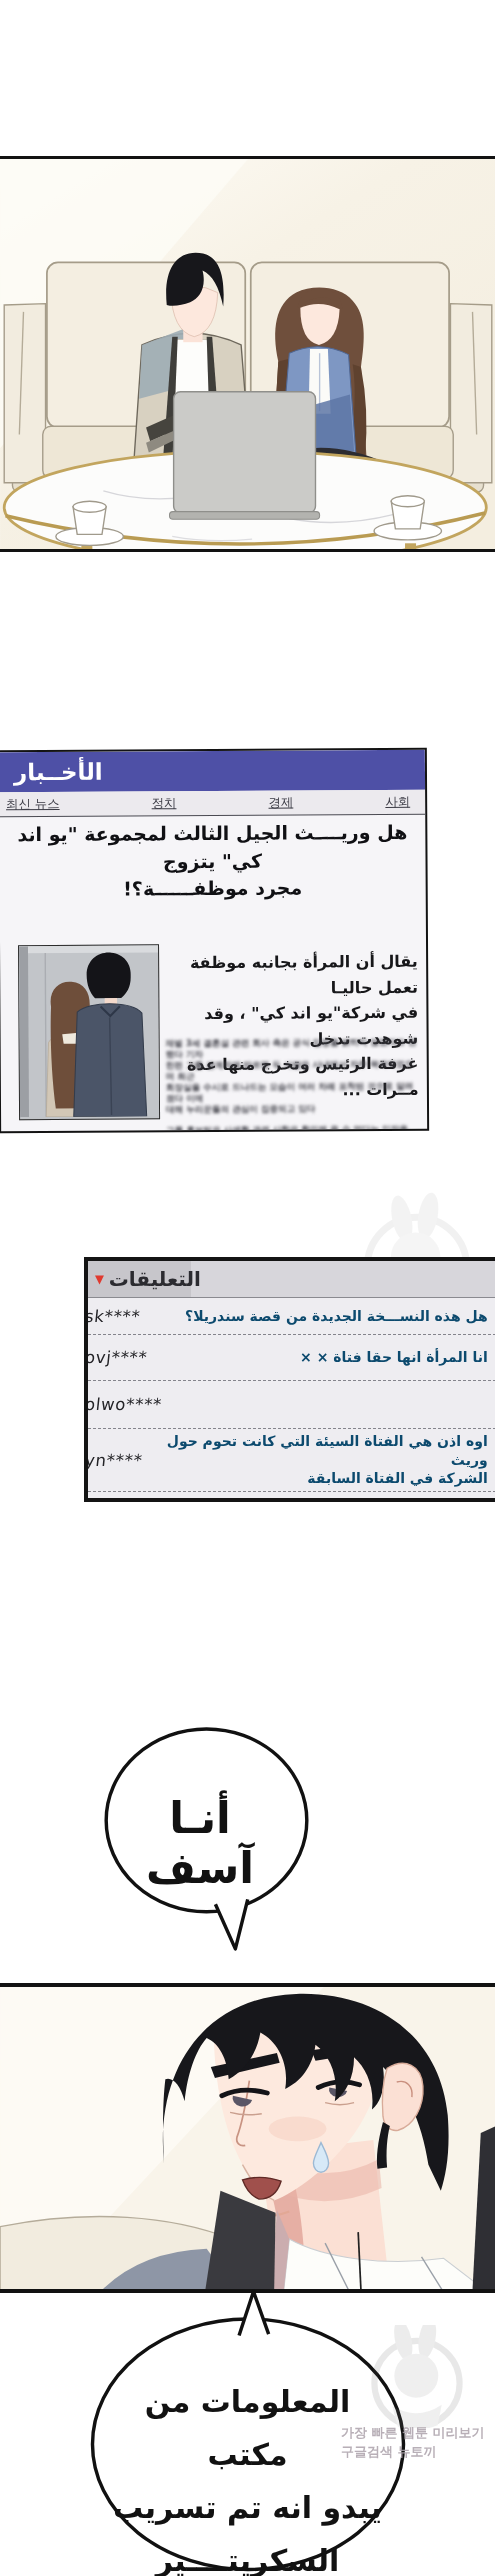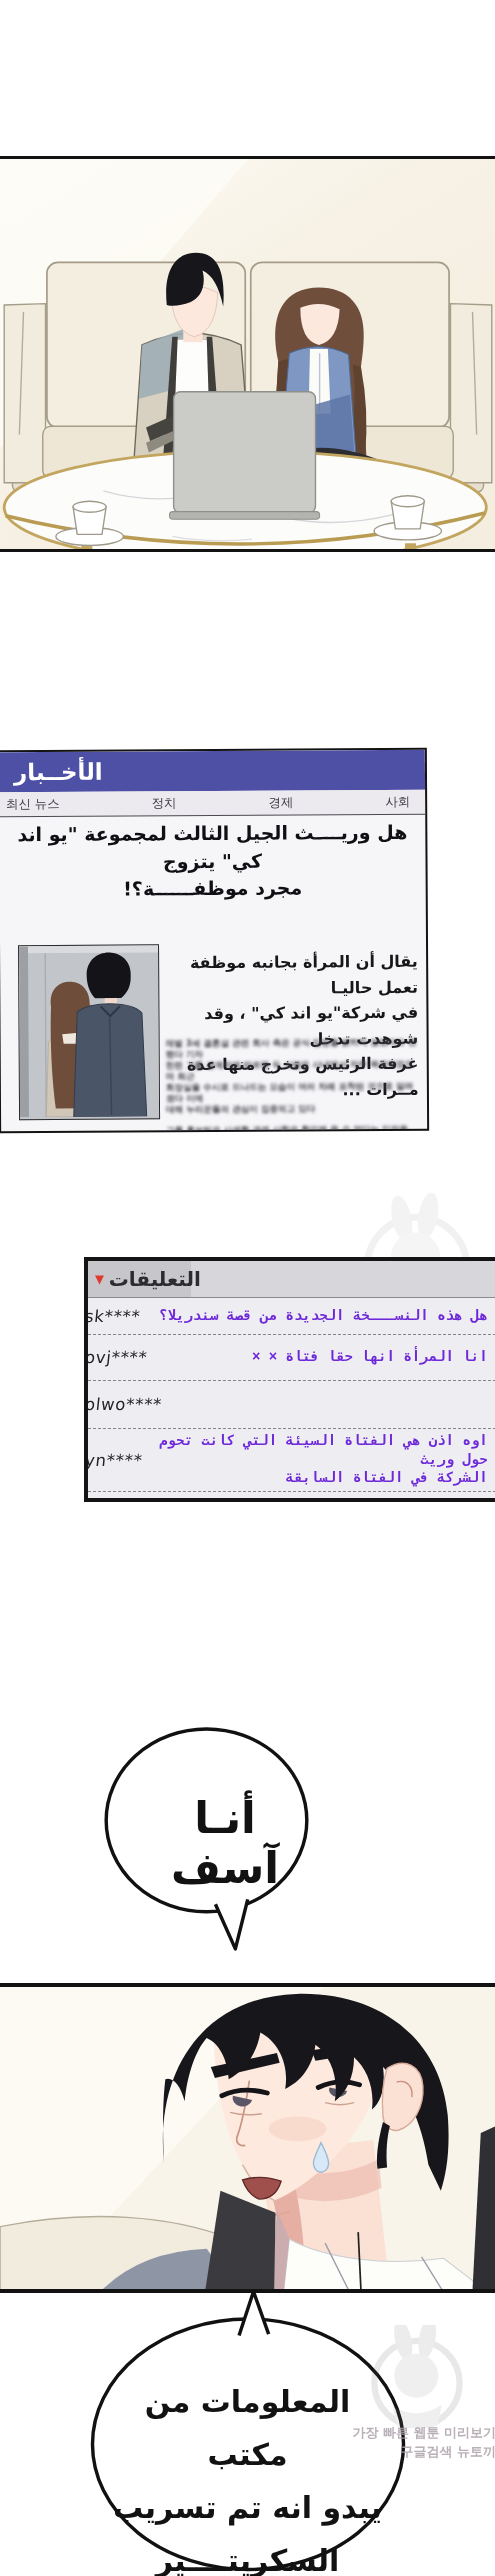--- a/index.html
+++ b/index.html
@@ -14,43 +14,43 @@
   .panel{position:absolute;left:0;width:496px;border-top:3.4px solid #121212;border-bottom:3.4px solid #121212;box-sizing:border-box;overflow:hidden;}
   
   #news{
     position:absolute;left:-2.1px;top:743px;width:430px;height:383px;
     border:2.8px solid #131313;background:#f6f5f8;box-sizing:border-box;
     transform:rotate(-0.35deg);overflow:hidden;
   }
   #news-header{height:40px;background:#4e50a6;display:flex;align-items:center;}
   #news-title{color:#ffffff;font-size:23px;font-weight:bold;margin-left:15px;letter-spacing:0.7px;}
   #news-tabs{height:25px;background:#eceaee;border-bottom:1.4px solid #4a4a52;display:flex;align-items:center;justify-content:space-between;padding:0 15px 0 6.9px;box-sizing:border-box;}
-  .news-tab{font-size:12.4px;color:#3a3a44;white-space:nowrap;}
+  .news-tab{font-size:12.4px;color:#3a3a44;white-space:nowrap;text-decoration:underline;}
   #news-content{position:relative;height:311px;}
   #news-headline{position:absolute;top:4.1px;left:5.5px;right:5.5px;text-align:center;font-size:19px;font-weight:800;color:#101014;line-height:27.5px;}
   #news-photo{position:absolute;left:18px;top:128px;width:139px;height:173px;border:1.4px solid #2b2b2b;background:#c2c5c9;}
   #news-body{position:absolute;left:164px;right:8.3px;top:134px;text-align:right;font-size:16px;font-weight:700;color:#17171a;line-height:25.5px;}
   .blur-block{position:relative;left:0;font-size:8.6px;line-height:11px;color:#43434b;filter:blur(1.6px);direction:ltr;margin-bottom:10.3px;font-weight:600;}
   #news-blur{position:absolute;left:165px;right:8.3px;top:222px;}
   
   #comments{
     position:absolute;left:84px;top:1251px;width:416px;height:245px;
     border:4.1px solid #141414;background:#eeedf1;box-sizing:border-box;overflow:hidden;
   }
   #comments-header{height:36px;border-bottom:1.4px solid #8a8a90;background:linear-gradient(90deg,#c7c6cb 0,#c7c6cb 103px,#d7d6db 103px);display:flex;align-items:center;padding-left:6.9px;}
   #comments-arrow{color:#e03a2f;font-size:11.7px;margin-right:4.8px;}
   #comments-title{font-size:20px;font-weight:bold;color:#2b2b30;}
   .crow{position:relative;display:flex;align-items:center;justify-content:space-between;padding:0 8.3px 0 1.4px;border-bottom:1.4px dashed #84848c;}
   .cuser{font-size:16.5px;color:#232327;letter-spacing:0.7px;transform:skewX(-6deg);margin-left:-4.1px;white-space:nowrap;flex:0 0 auto;}
-  .ctext{direction:rtl;text-align:right;font-size:14px;font-weight:700;color:#6d28d9;line-height:18.6px;font-family:Liberation Mono, monospace;}
+  .ctext{direction:rtl;text-align:right;font-size:14px;font-weight:700;color:#0c4a6e;line-height:18.6px;}
   
   .bubble-text{position:absolute;text-align:center;font-weight:bold;color:#121212;}
   
   .wm{pointer-events:none;}
-  .wm-text{position:absolute;text-align:right;color:#aca2ab;font-weight:bold;font-size:13px;line-height:18.6px;filter:blur(0.7px);opacity:.85;}
+  .wm-text{position:absolute;text-align:left;color:#aca2ab;font-weight:bold;font-size:13px;line-height:18.6px;filter:blur(0.7px);opacity:.85;}
 </style>
 </head>
 <body>
 
 <div id="canvas">
 
   <div class="panel" style="top:150px;height:396px;">
     <svg width="496" height="396" viewBox="0 0 720 575" xmlns="http://www.w3.org/2000/svg">
       <defs>
         <linearGradient id="wallGrad" x1="0" y1="0" x2="0.7" y2="0.9">
@@ -213,21 +213,21 @@
         <span>اوه اذن هي الفتاة السيئة التي كانت تحوم حول وريث</span><br>
         <span>الشركة في الفتاة السابقة</span>
       </span>
     </div>
   </div>
 
   <svg class="abs" style="left:100px;top:1718px;" width="213" height="234" viewBox="0 0 310 340" xmlns="http://www.w3.org/2000/svg">
     <ellipse cx="155" cy="140" rx="146" ry="133" fill="#ffffff" stroke="#111111" stroke-width="5"></ellipse>
     <path d="M168,262 L197,327 L215,255" fill="#ffffff" stroke="#111111" stroke-width="5" stroke-linejoin="round"></path>
   </svg>
-  <div class="bubble-text ar" style="left:137px;top:1787px;width:176px;font-size:43px;">أنـا آسف</div>
+  <div class="bubble-text ar" style="left:112px;top:1787px;width:176px;font-size:43px;">أنـا آسف</div>
 
   <div class="panel" style="top:1977px;height:310px;border-top-width:4.1px;border-bottom-width:4.1px;">
     <svg width="496" height="303" viewBox="0 0 720 440" xmlns="http://www.w3.org/2000/svg">
       <rect width="720" height="440" fill="#f9f4ea"></rect>
       <polygon points="0,0 470,0 60,440 0,440" fill="#fdfaf4"></polygon>
       <path d="M0,348 C130,322 250,332 336,366 L336,440 L0,440 Z" fill="#f2ecdf" stroke="#b5ac9a" stroke-width="2"></path>
       <path d="M148,440 Q204,384 300,380 L344,440 Z" fill="#8e96a6"></path>
       <path d="M370,242 L542,222 L566,440 L398,440 C398,372 388,300 370,242 Z" fill="#fbe0d4"></path>
       <path d="M370,242 C400,292 410,362 410,440 L444,440 C442,352 432,292 418,252 Z" fill="#df9f94" opacity="0.75"></path>
       <path d="M378,248 Q470,292 550,250 L554,292 Q470,330 390,292 Z" fill="#eab3a6" opacity="0.55"></path>

